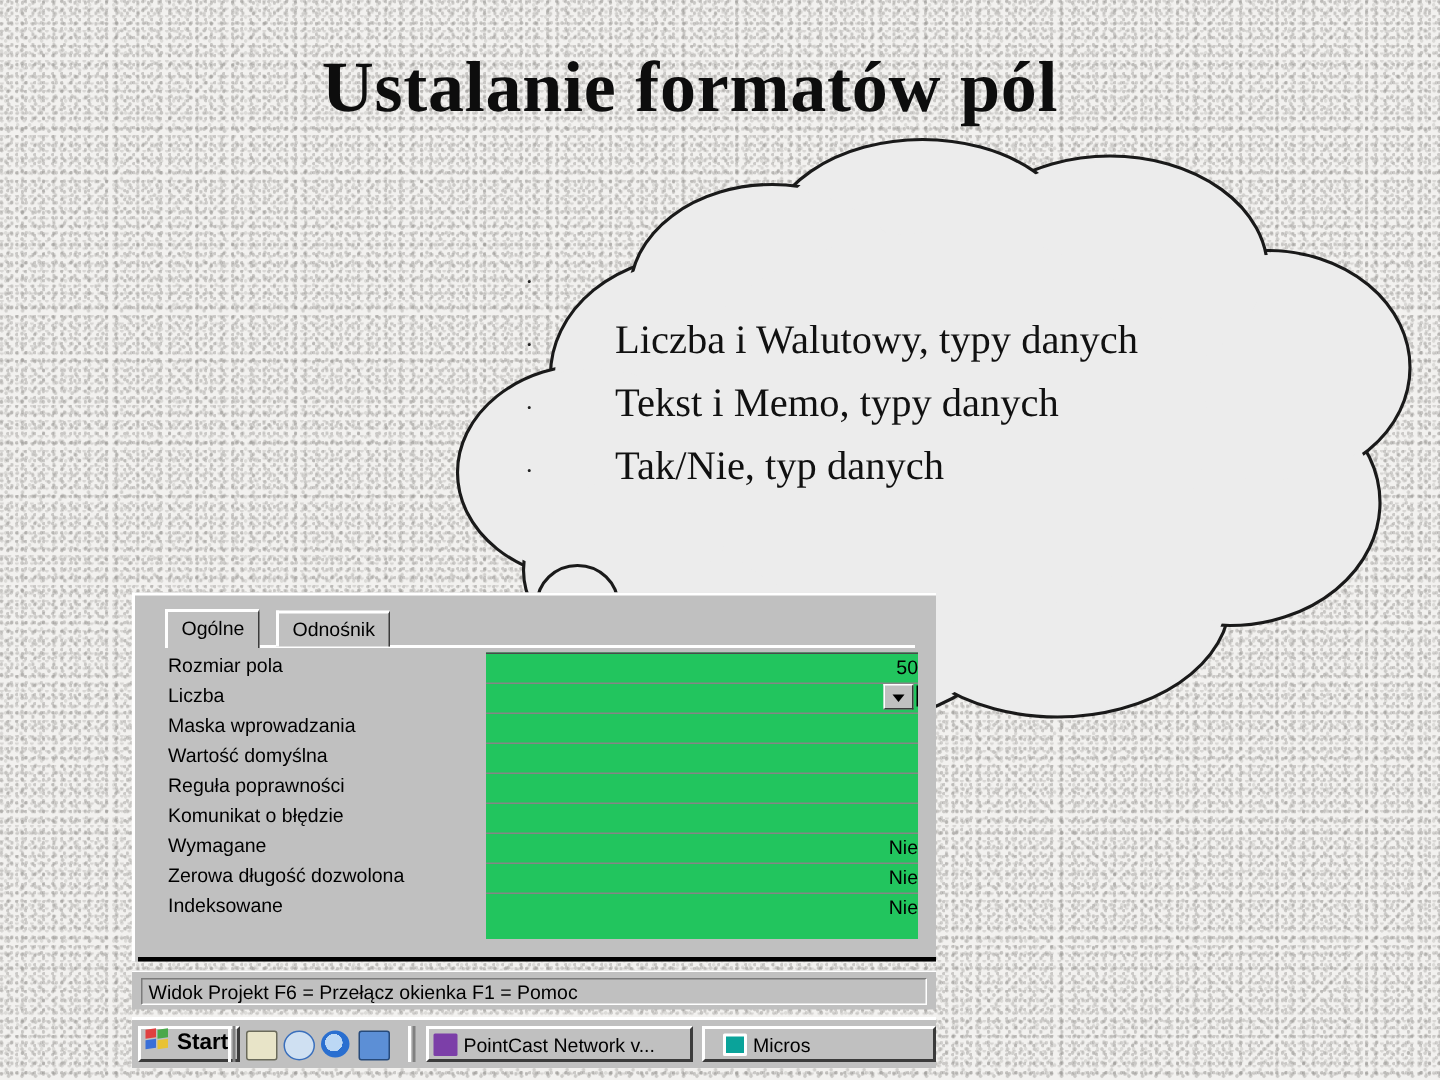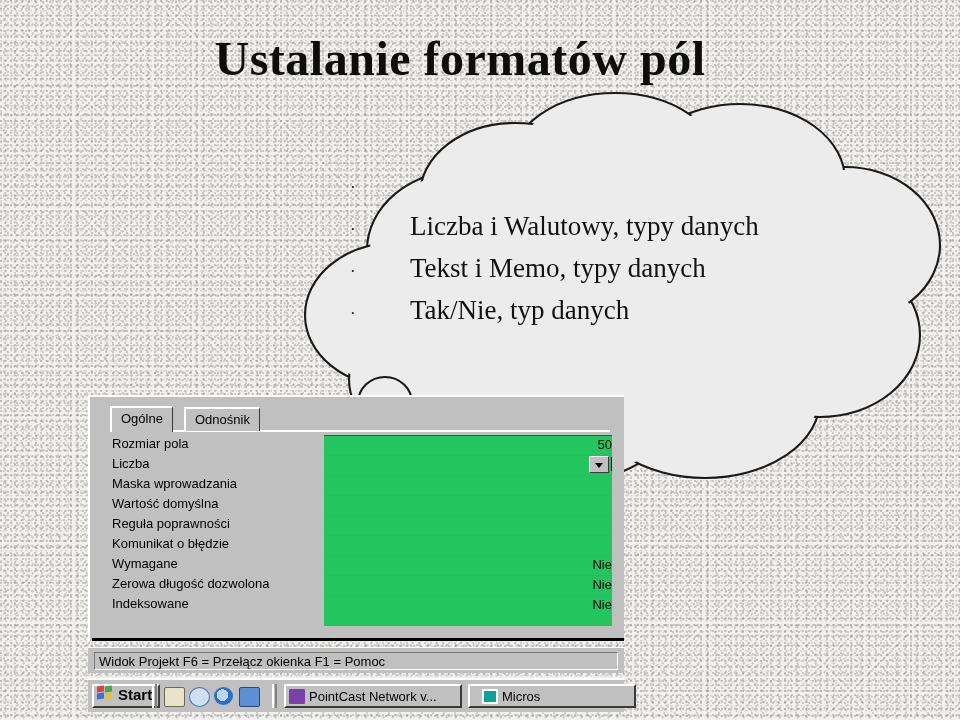--- a/index.html
+++ b/index.html
@@ -317,19 +317,19 @@
     <div class="ql" style="left:126px;background:radial-gradient(circle at 45% 45%,#bcd8f5 0 40%,#2a6fd0 41% 100%);border-radius:50%;"></div>
     <div class="ql" style="left:151px;background:#5c8fd6;border:1px solid #274a7a;"></div>
 
     <div class="grip" style="left:184px;"></div>
 
     <div class="taskitem" style="left:196px;width:178px;">
       <span class="ti-ico" style="background:#7c3fa8;"></span>
       <span>PointCast Network v...</span>
     </div>
 
-    <div class="taskitem" style="left:380px;width:168px;padding-left:12px;">
+    <div class="taskitem" style="left:380px;width:156px;padding-left:12px;">
       <span class="ti-ico" style="background:#0aa39a;border:2px solid #ffffff;box-sizing:border-box;"></span>
       <span>Micros</span>
     </div>
 
   </div>
 </div>
 
 </body></html>

